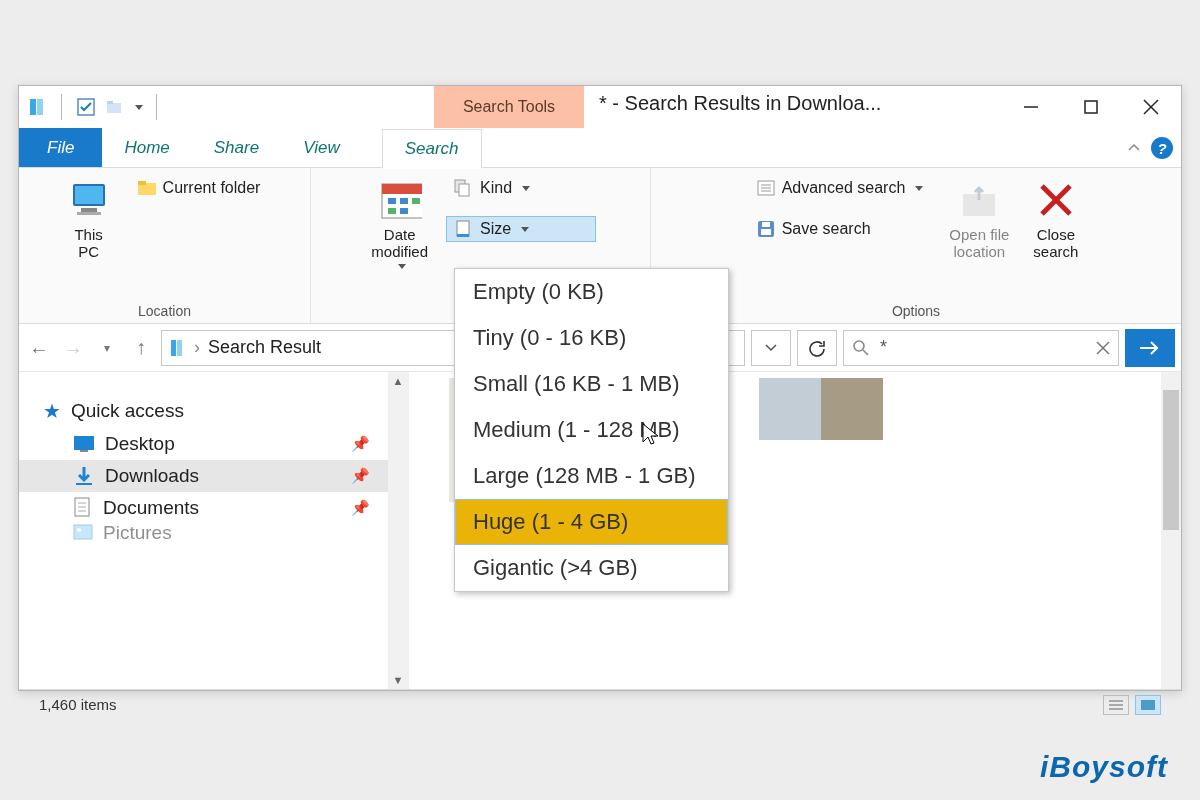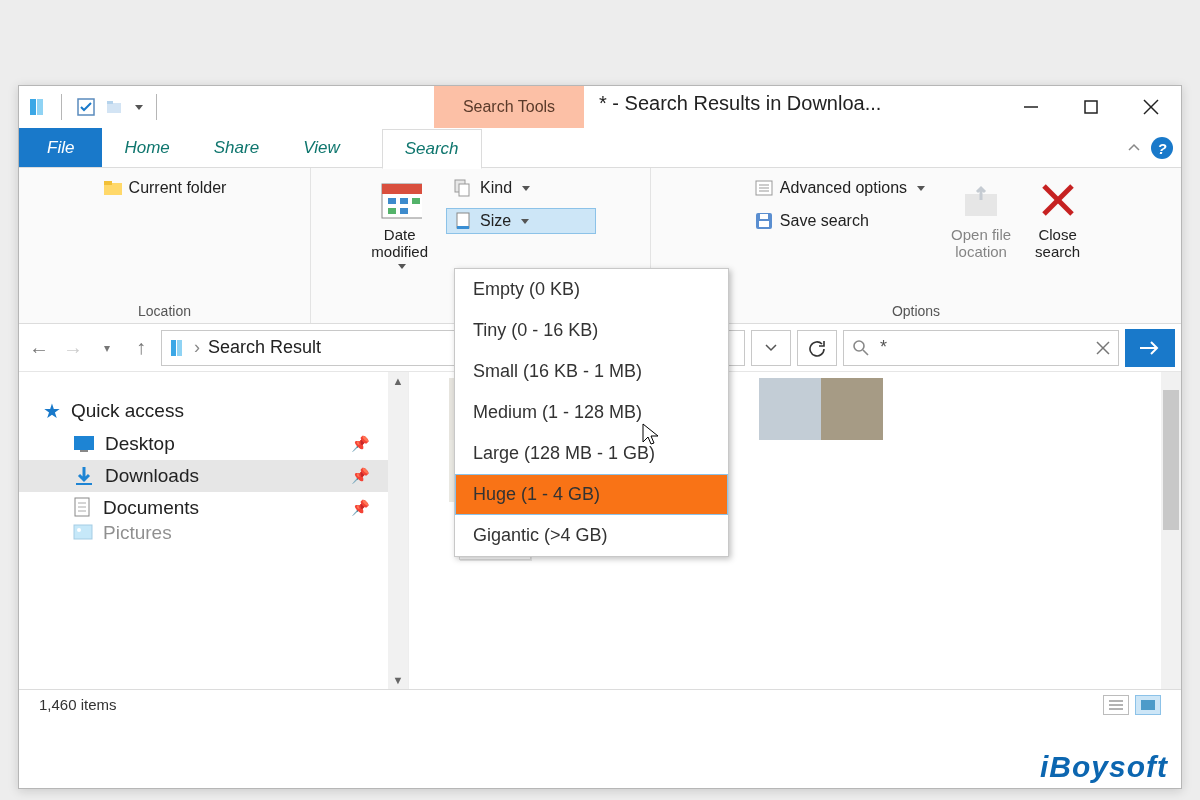--- a/index.html
+++ b/index.html
@@ -1,18 +1,18 @@
 <!DOCTYPE html>
 <html><head>
 <meta charset="utf-8">
 <style>
 * { box-sizing: border-box; margin: 0; padding: 0; font-family: "Segoe UI", Arial, sans-serif; }
 body { background: #ededed; width: 1200px; height: 800px; overflow: hidden; position: relative; }
 
-.window { position: absolute; left: 18px; top: 85px; width: 1164px; height: 704px; background: #fff; border: 1px solid #b6b6b6; box-shadow: 0 2px 10px rgba(0,0,0,0.15); }
+.window { position: absolute; left: 18px; top: 85px; width: 1164px; height: 606px; background: #fff; border: 1px solid #b6b6b6; box-shadow: 0 2px 10px rgba(0,0,0,0.15); }
 
 
 .titlebar { height: 42px; display: flex; align-items: center; position: relative; }
 .qat { display: flex; align-items: center; gap: 8px; padding-left: 8px; }
 .qat-sep { width: 1px; height: 26px; background: #b6b6b6; margin: 0 6px; }
 .qat-icon { width: 20px; height: 20px; display: inline-flex; align-items: center; justify-content: center; }
 .ctx-tab-header { position:absolute; left:415px; top:0; height:42px; width:150px; background:#fcc0a6; color:#5a3a2a; display:flex; align-items:center; justify-content:center; font-size:16px; }
 .title-text { position:absolute; left:580px; top:6px; font-size:20px; color:#222; }
 .win-controls { position:absolute; right:0; top:0; height:42px; display:flex; }
 .win-btn { width:60px; display:flex; align-items:center; justify-content:center; }
@@ -28,21 +28,21 @@
 
 
 .ribbon { height:156px; border-bottom:1px solid #dcdcdc; display:flex; background:#fafafa; }
 .group { border-right:1px solid #e3e3e3; padding:6px 10px 0 10px; display:flex; flex-direction:column; align-items:center; position:relative; }
 .group-label { position:absolute; bottom:4px; left:0; right:0; text-align:center; font-size:14px; color:#555; }
 .group-body { display:flex; gap:12px; }
 .big-btn { display:flex; flex-direction:column; align-items:center; gap:4px; padding:4px 6px; font-size:15px; color:#222; cursor:pointer; text-align:center; }
 .big-btn .ic { width:44px; height:44px; display:flex; align-items:center; justify-content:center; }
 .small-btn { display:flex; align-items:center; gap:6px; padding:3px 8px; font-size:16px; color:#222; cursor:pointer; white-space:nowrap; }
 .small-btn.sel { background:#cde6f7; border:1px solid #8cc2e8; padding:2px 7px; }
-.stack { display:flex; flex-direction:column; gap:8px; padding-top:2px; }
+.stack { display:flex; flex-direction:column; gap:16px; padding-top:2px; }
 .caret::after { content:""; display:inline-block; margin-left:4px; border-left:4px solid transparent; border-right:4px solid transparent; border-top:5px solid #555; vertical-align:middle; }
 
 
 .nav-row { height:48px; display:flex; align-items:center; gap:6px; padding:0 6px; border-bottom:1px solid #e6e6e6; }
 .nav-arrow { width:28px; height:28px; display:flex; align-items:center; justify-content:center; color:#777; font-size:20px; }
 .address { flex:1; height:36px; border:1px solid #c8c8c8; display:flex; align-items:center; padding:0 6px; font-size:18px; color:#222; gap:8px; min-width:0; overflow:hidden; }
 .address .crumb-icon { width:18px; height:18px; }
 .address .crumb-sep { color:#888; }
 .addr-btn { width:40px; height:36px; border:1px solid #c8c8c8; display:flex; align-items:center; justify-content:center; }
 .searchbox { width:276px; height:36px; border:1px solid #c8c8c8; display:flex; align-items:center; padding:0 8px; gap:10px; font-size:18px; color:#555; }
@@ -68,22 +68,22 @@
 .file-preview { position:absolute; left:50px; top:130px; width:72px; height:58px; background:#fff; border:1px solid #ddd; box-shadow:1px 1px 0 #e7e7e7; }
 
 
 .status { height:30px; border-top:1px solid #dcdcdc; display:flex; align-items:center; padding:0 20px; font-size:15px; color:#333; }
 .status .view-btns { margin-left:auto; display:flex; gap:6px; }
 .view-btn { width:26px; height:20px; border:1px solid #bcbcbc; display:flex; align-items:center; justify-content:center; }
 .view-btn.active { background:#cde6f7; border-color:#8cc2e8; }
 
 
 .dropdown { position:absolute; left:435px; top:182px; width:275px; background:#fff; border:1px solid #c8c8c8; box-shadow:2px 2px 6px rgba(0,0,0,0.25); z-index:50; }
-.dd-item { padding:10px 18px; font-size:18px; color:#333; cursor:pointer; }
-.dd-item.hl { background:#f97316; border:1px solid #8cc2e8; padding:9px 17px; }
+.dd-item { padding:10px 18px; font-size:22px; color:#333; cursor:pointer; }
+.dd-item.hl { background:#eab308; border:1px solid #8cc2e8; padding:9px 17px; }
 .cursor { position:absolute; left:642px; top:423px; z-index:60; }
 
 
 .watermark { position:absolute; right:32px; bottom:16px; font-size:30px; font-weight:800; font-style:italic; color:#0c66b0; letter-spacing:1px; }
 
 svg { display:block; }
 </style>
 </head>
 <body>
 
@@ -149,20 +149,32 @@
           </svg>
         </span>
       <span class="help-circle">?</span>
     </div>
   </div>
 
   <div class="ribbon">
 
     <div class="group" style="width:292px">
       <div class="group-body">
+        <div class="big-btn">
+          <span class="ic">
+            <svg width="44" height="40">
+                <rect x="6" y="4" width="32" height="22" fill="#2a6fb0" rx="2"></rect>
+                <rect x="8" y="6" width="28" height="18" fill="#4fb6ef"></rect>
+                <rect x="14" y="28" width="16" height="4" fill="#888"></rect>
+                <rect x="10" y="32" width="24" height="3" fill="#aaa"></rect>
+              </svg>
+          </span>
+          <span style="white-space:pre-line">This
+PC</span>
+        </div>
         <div class="stack">
           <div class="small-btn">
             <span>
                 <svg width="20" height="18">
                   <rect x="1" y="4" width="18" height="12" fill="#ffd869"></rect>
                   <rect x="1" y="2" width="8" height="4" fill="#f2c037"></rect>
                 </svg>
               </span>
             <span>Current folder</span>
           </div>
@@ -220,21 +232,21 @@
         <div class="stack">
           <div class="small-btn caret">
             <span>
                 <svg width="20" height="18">
                   <rect x="2" y="2" width="16" height="14" fill="#fff" stroke="#999"></rect>
                   <line x1="5" y1="6" x2="15" y2="6" stroke="#999"></line>
                   <line x1="5" y1="9" x2="15" y2="9" stroke="#999"></line>
                   <line x1="5" y1="12" x2="15" y2="12" stroke="#999"></line>
                 </svg>
               </span>
-            <span>Advanced options</span>
+            <span>Advanced search</span>
           </div>
           <div class="small-btn">
             <span>
                 <svg width="20" height="20">
                   <rect x="2" y="2" width="16" height="16" fill="#5a8ed0" rx="2"></rect>
                   <rect x="5" y="10" width="10" height="6" fill="#fff"></rect>
                   <rect x="6" y="3" width="8" height="5" fill="#fff"></rect>
                 </svg>
               </span>
             <span>Save search</span>

